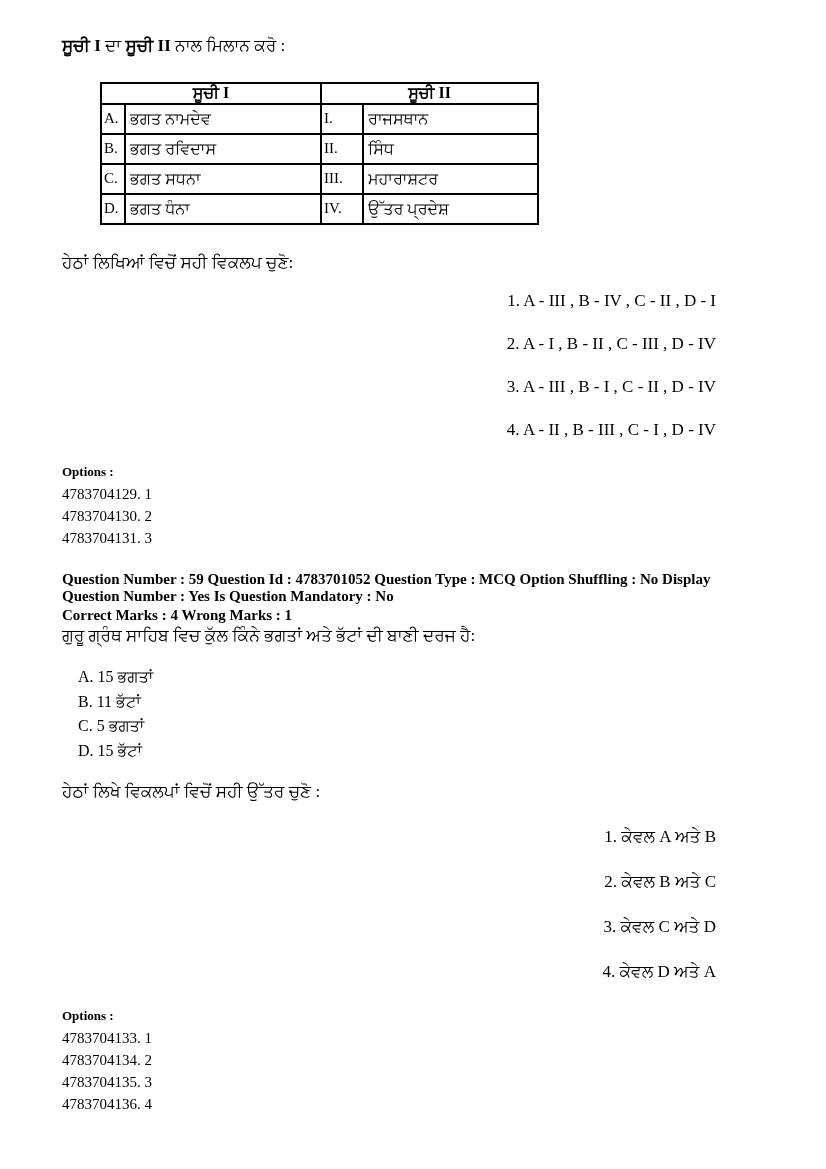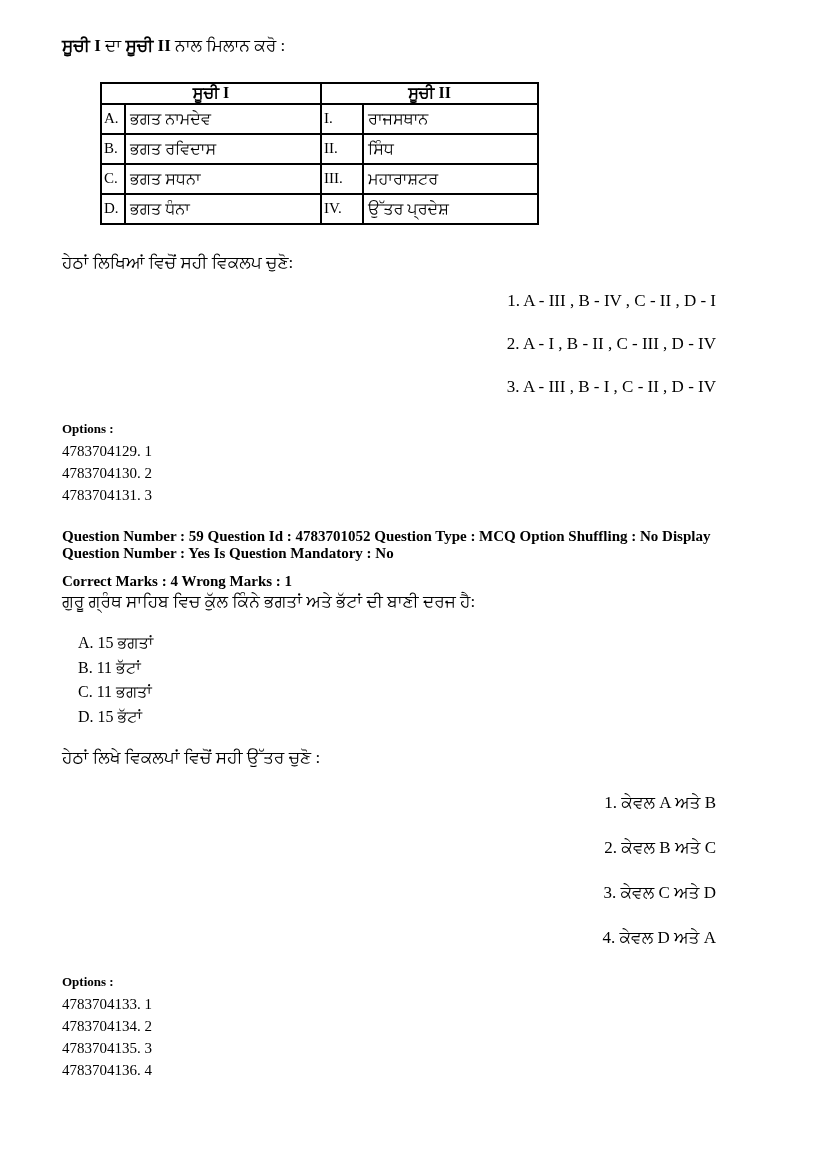--- a/index.html
+++ b/index.html
@@ -81,21 +81,21 @@
   }
 
   
   .metadata {
     margin-top: 22px;
     font-weight: bold;
     font-size: 15px;
     line-height: 17px;
     max-width: 756px;
   }
-  .metadata .marks { margin-top: 11px; }
+  .metadata .marks { margin-top: 2px; }
 
   
   .question-text {
     font-size: 17px;
     line-height: 24px;
     margin-bottom: 17px;
   }
   .list-options { padding-left: 16px; margin-bottom: 18px; font-family: Liberation Serif, serif; }
   .list-option {
     font-size: 16px;
@@ -149,38 +149,39 @@
       </tr>
     </tbody>
   </table>
 
   <div class="instruction">ਹੇਠਾਂ ਲਿਖਿਆਂ ਵਿਚੋਂ ਸਹੀ ਵਿਕਲਪ ਚੁਣੋ:</div>
 
   <div class="choices">
     <div class="choice">1. A - III , B - IV , C - II , D - I</div>
     <div class="choice">2. A - I , B - II , C - III , D - IV</div>
     <div class="choice">3. A - III , B - I , C - II , D - IV</div>
+    <div class="choice">4. A - II , B - III , C - I , D - IV</div>
   </div>
 
   <div class="options-label">Options :</div>
   <div class="option-id">4783704129. 1</div>
   <div class="option-id">4783704130. 2</div>
   <div class="option-id">4783704131. 3</div>
 
   <div class="metadata">
     <div>Question Number : 59 Question Id : 4783701052 Question Type : MCQ Option Shuffling : No Display Question Number : Yes Is Question Mandatory : No</div>
     <div class="marks">Correct Marks : 4 Wrong Marks : 1</div>
   </div>
 
   <div class="question-text">ਗੁਰੂ ਗ੍ਰੰਥ ਸਾਹਿਬ ਵਿਚ ਕੁੱਲ ਕਿੰਨੇ ਭਗਤਾਂ ਅਤੇ ਭੱਟਾਂ ਦੀ ਬਾਣੀ ਦਰਜ ਹੈ:</div>
 
   <div class="list-options">
     <div class="list-option">A. 15 ਭਗਤਾਂ</div>
     <div class="list-option">B. 11 ਭੱਟਾਂ</div>
-    <div class="list-option">C. 11 ਭਗਤਾਂ</div>
+    <div class="list-option">C. 5 ਭਗਤਾਂ</div>
     <div class="list-option">D. 15 ਭੱਟਾਂ</div>
   </div>
 
   <div class="instruction" style="margin-bottom:24px;">ਹੇਠਾਂ ਲਿਖੇ ਵਿਕਲਪਾਂ ਵਿਚੋਂ ਸਹੀ ਉੱਤਰ ਚੁਣੋ :</div>
 
   <div class="choices wide">
     <div class="choice">1. ਕੇਵਲ A ਅਤੇ B</div>
     <div class="choice">2. ਕੇਵਲ B ਅਤੇ C</div>
     <div class="choice">3. ਕੇਵਲ C ਅਤੇ D</div>
     <div class="choice">4. ਕੇਵਲ D ਅਤੇ A</div>

